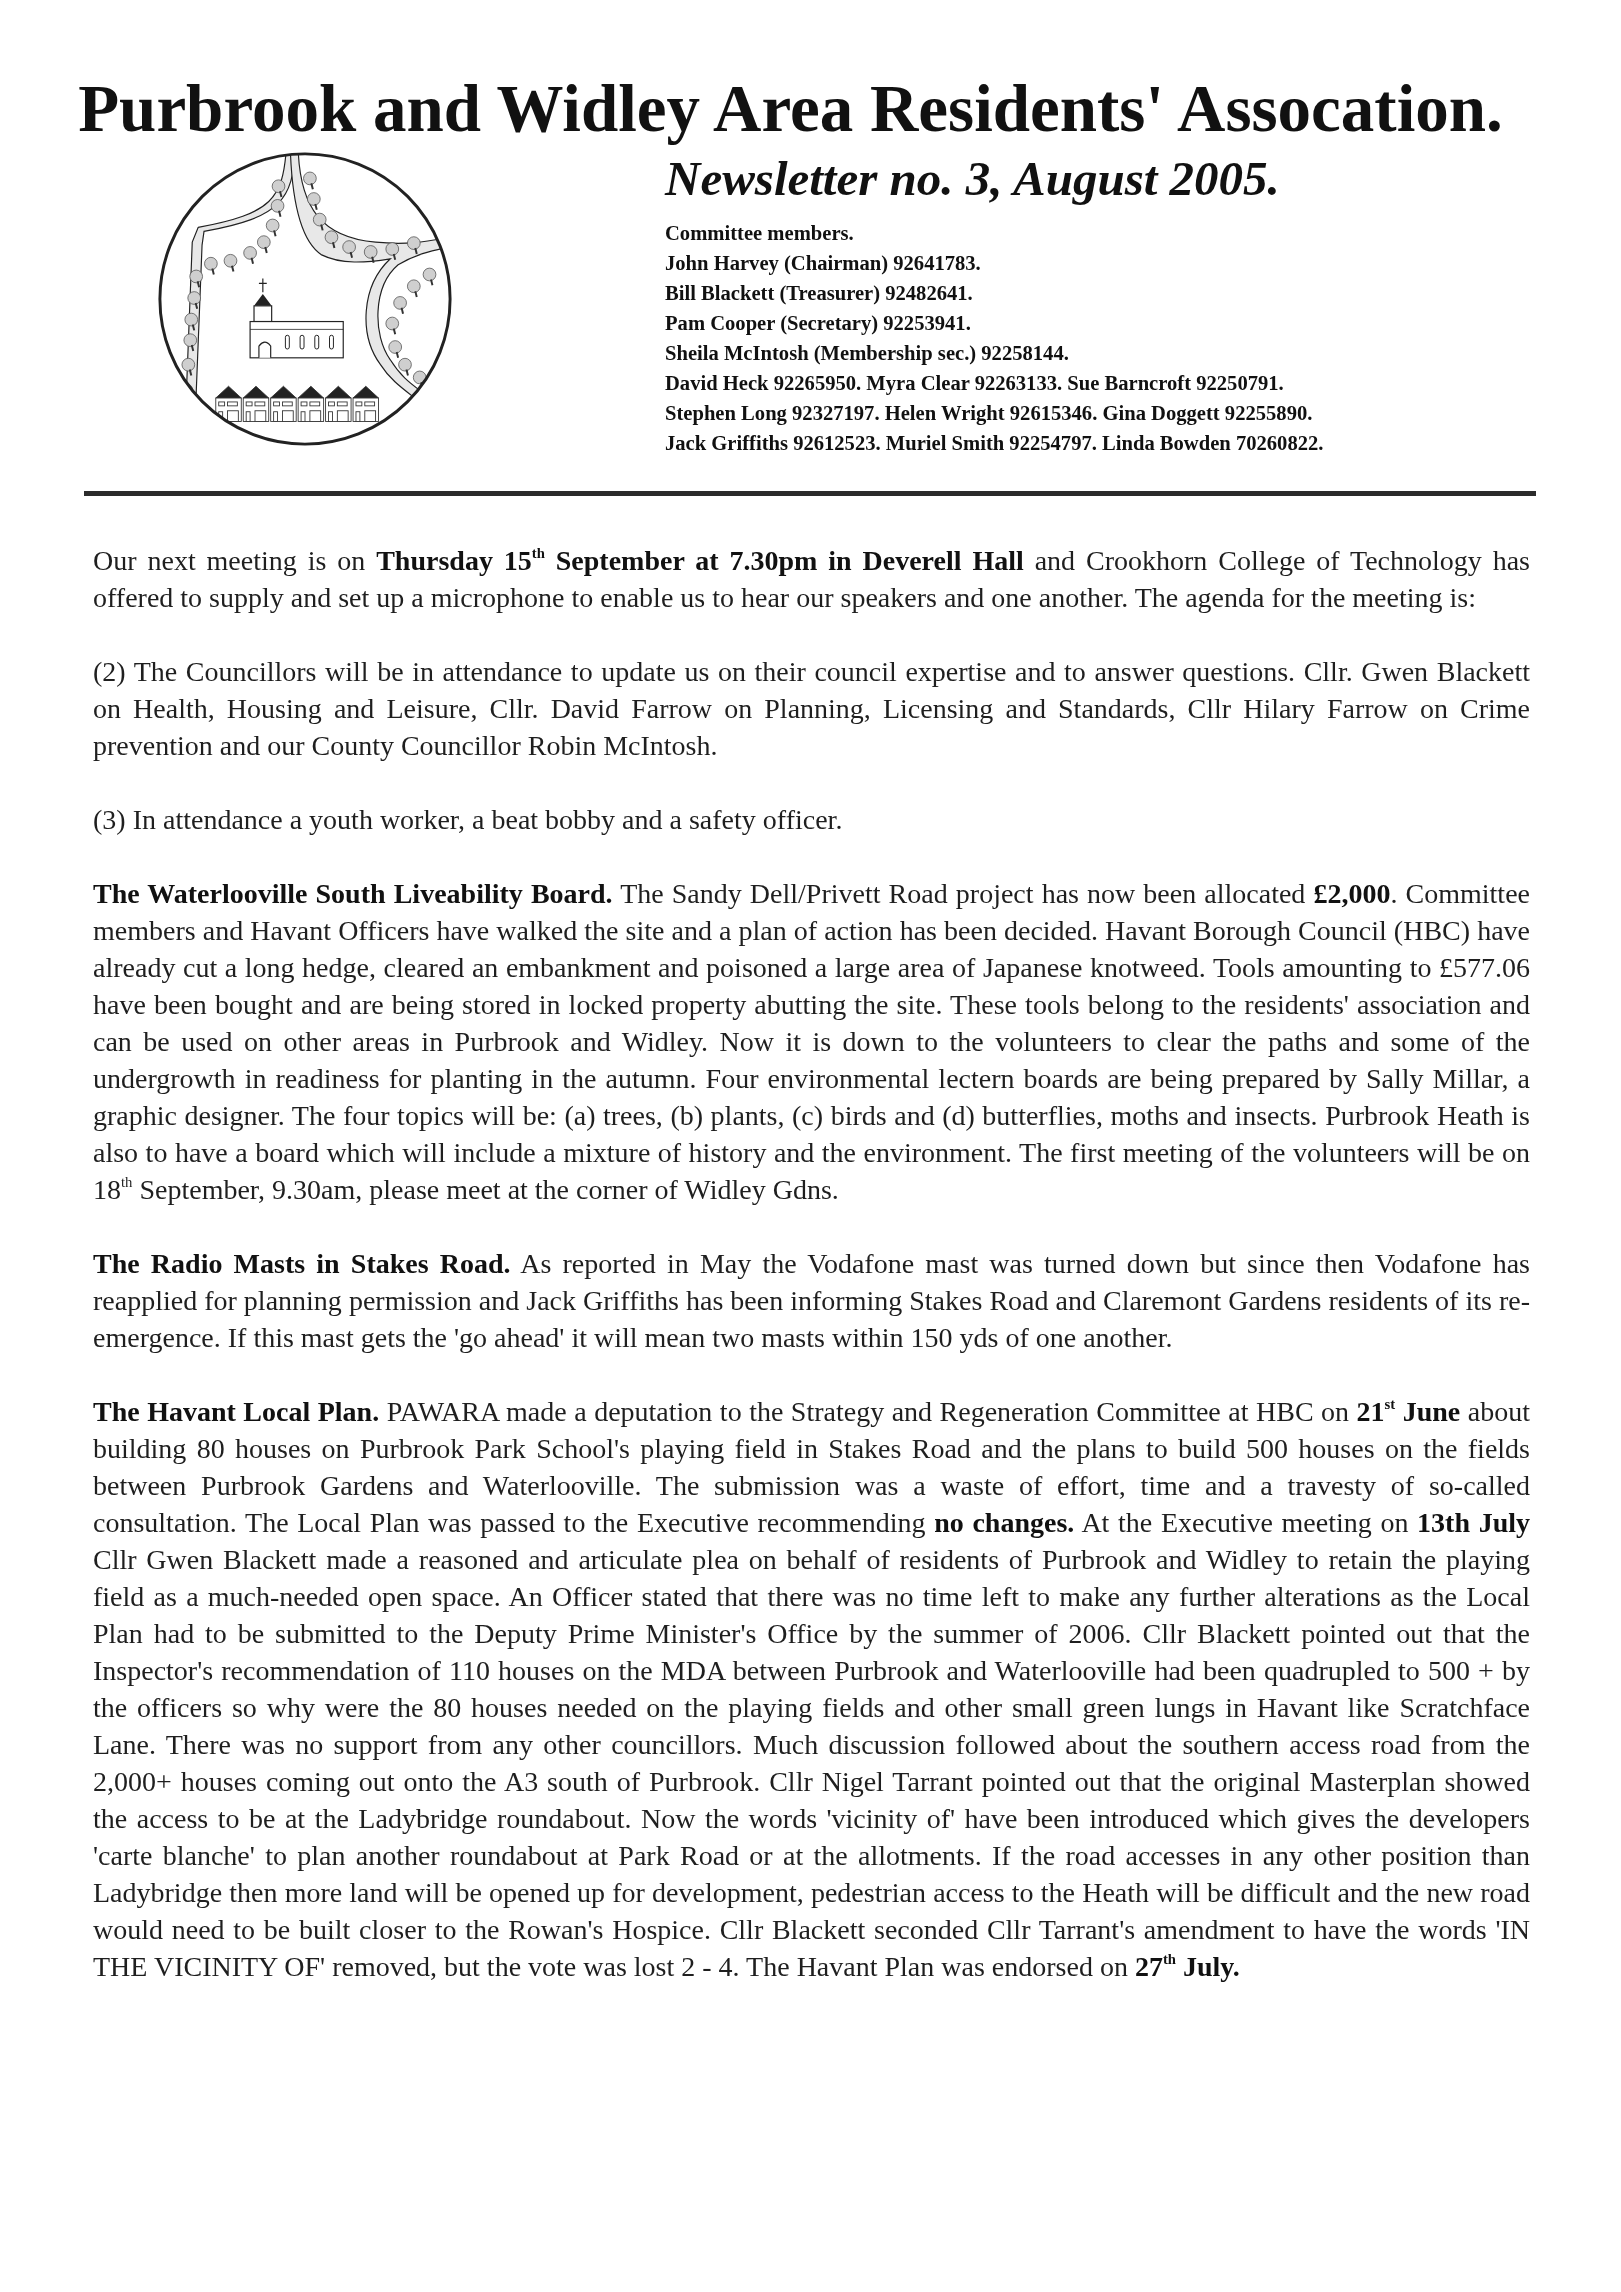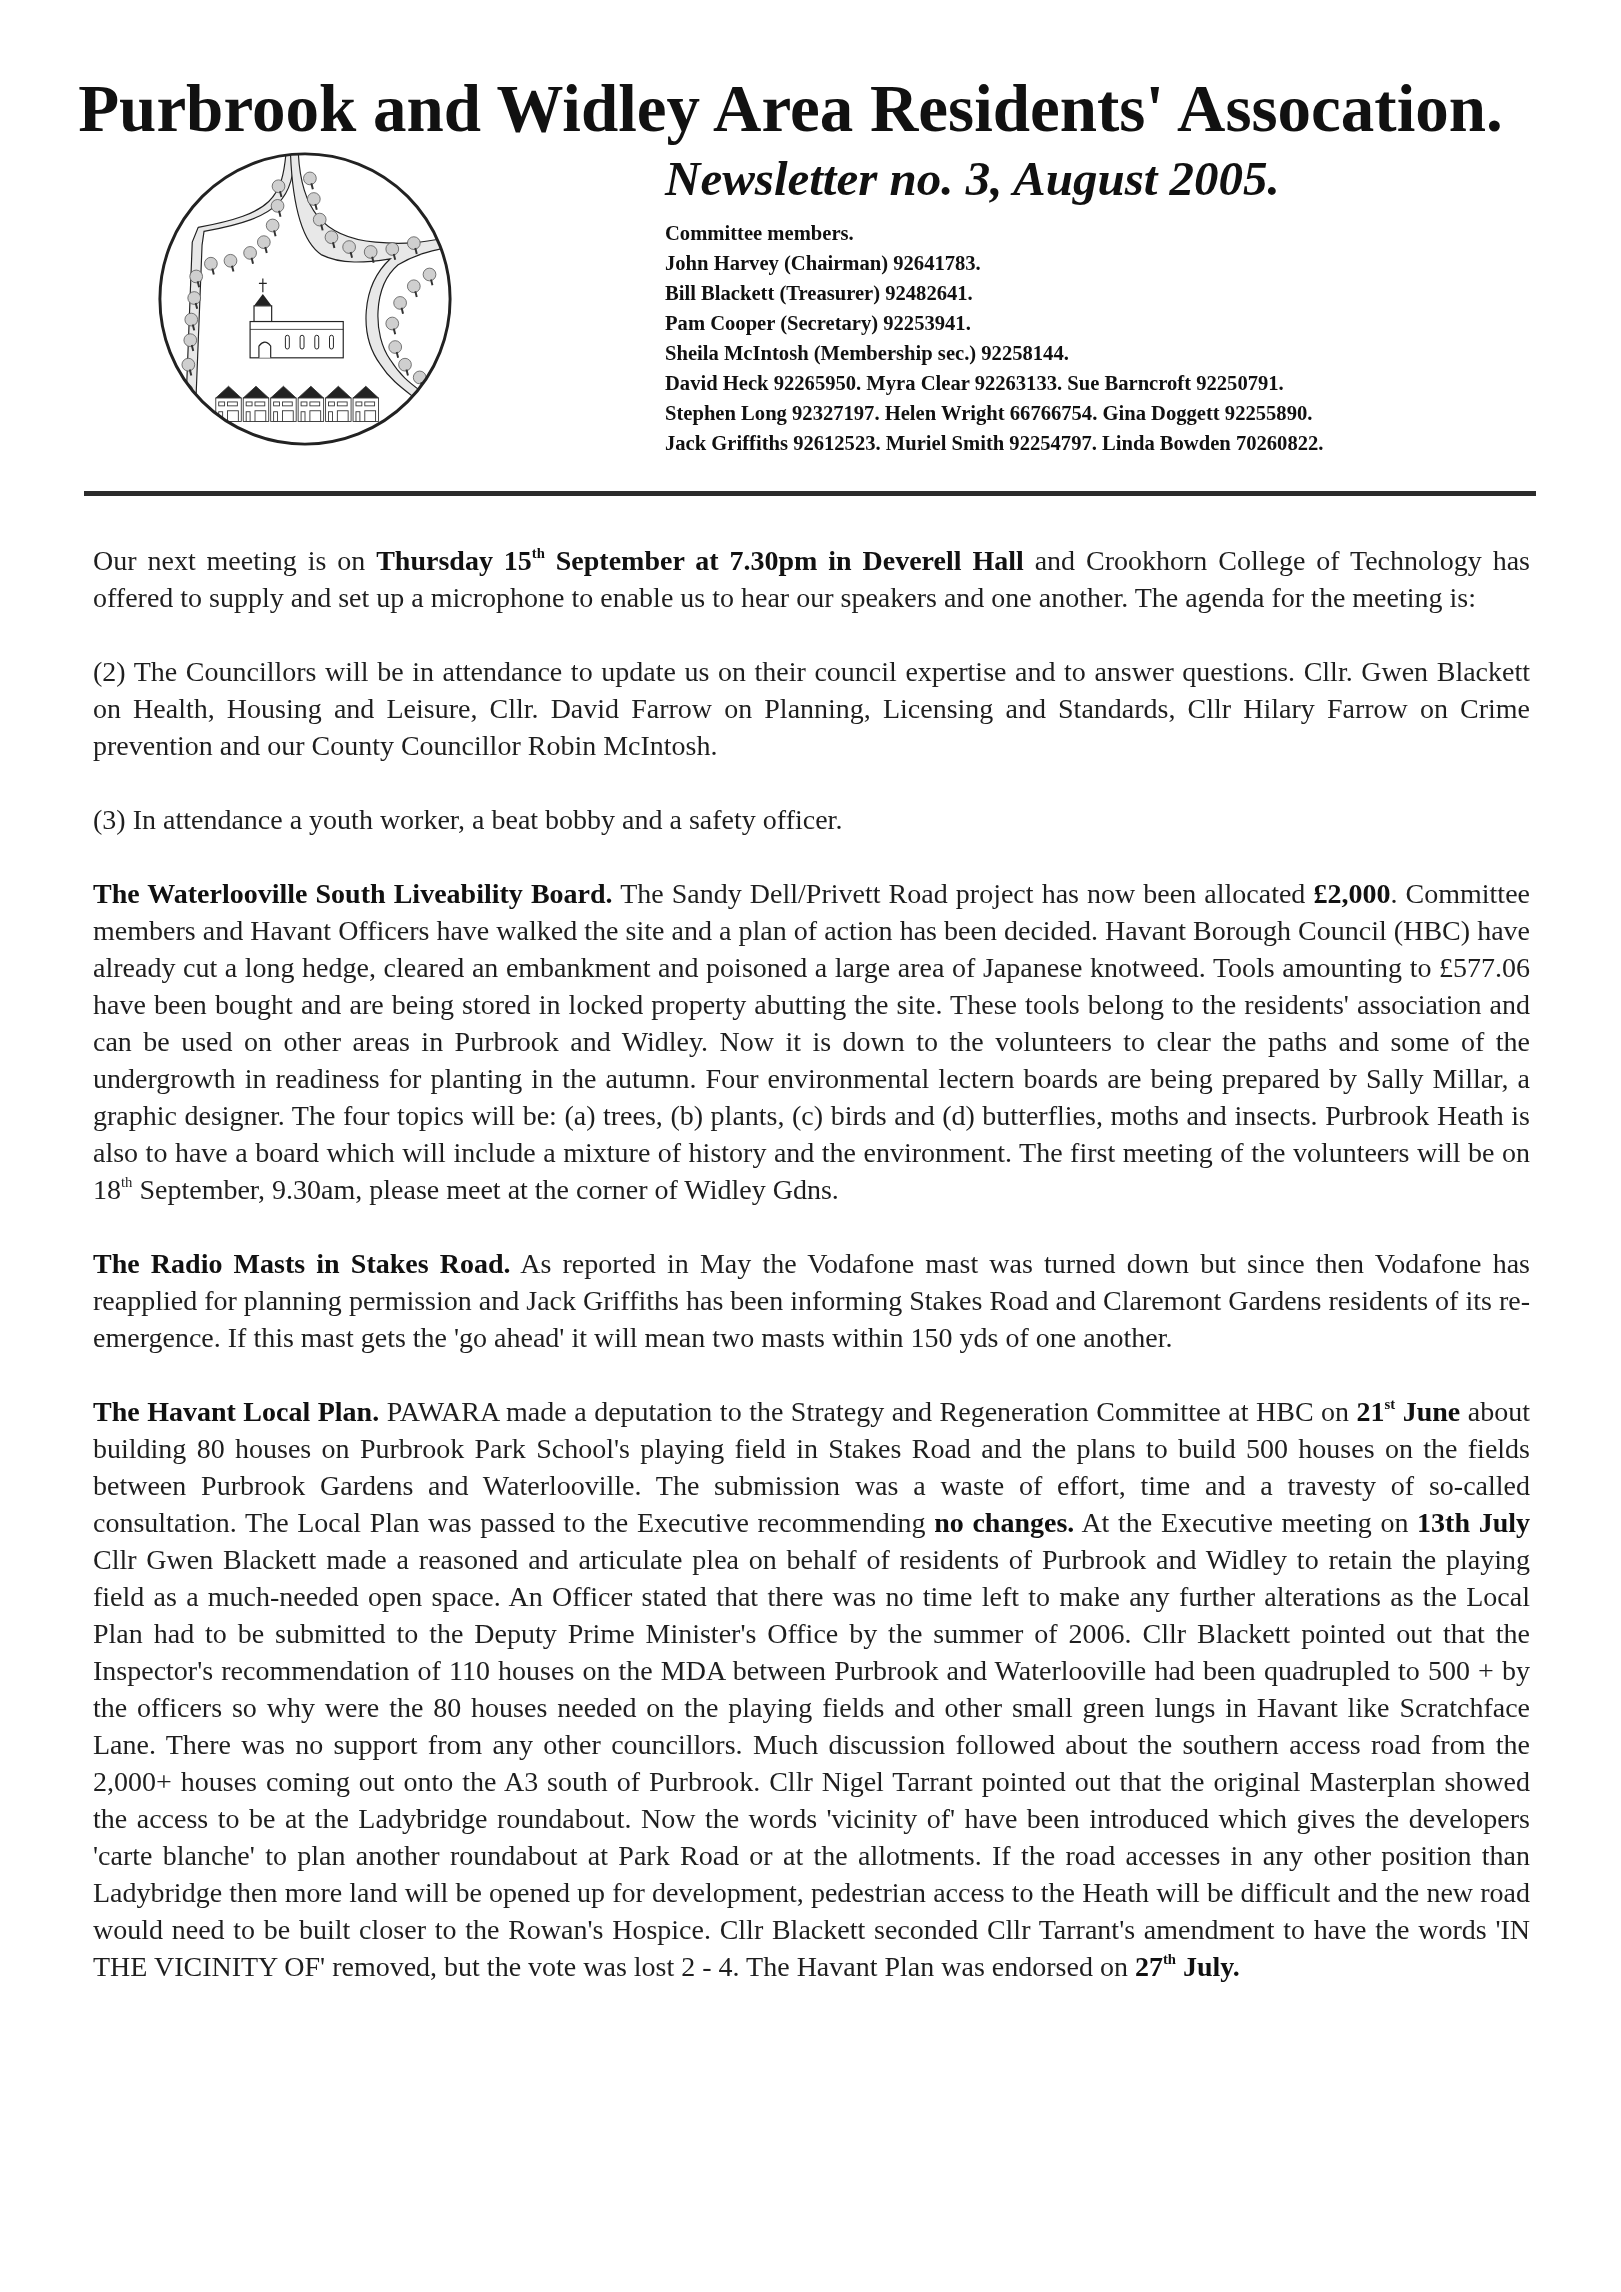--- a/index.html
+++ b/index.html
@@ -205,21 +205,21 @@
 
 <h2 class="subtitle">Newsletter no. 3, August 2005.</h2>
 
 <div class="committee">
   <div>Committee members.</div>
   <div>John Harvey (Chairman) 92641783.</div>
   <div>Bill Blackett (Treasurer) 92482641.</div>
   <div>Pam Cooper (Secretary) 92253941.</div>
   <div>Sheila McIntosh (Membership sec.) 92258144.</div>
   <div>David Heck 92265950. Myra Clear 92263133. Sue Barncroft 92250791.</div>
-  <div>Stephen Long 92327197. Helen Wright 66766754. Gina Doggett 92255890.</div>
+  <div>Stephen Long 92327197. Helen Wright 92615346. Gina Doggett 92255890.</div>
   <div>Jack Griffiths 92612523. Muriel Smith 92254797. Linda Bowden 70260822.</div>
 </div>
 
 <div class="divider"></div>
 
 <div class="body-text">
   <p><span>Our next meeting is on </span><b><span>Thursday 15</span><sup>th</sup><span> September at 7.30pm in Deverell Hall</span></b><span> and Crookhorn College of Technology has offered to supply and set up a microphone to enable us to hear our speakers and one another.  The agenda for the meeting is:</span></p>
 
   <p>(2) The Councillors will be in attendance to update us on their council expertise and to answer questions.  Cllr. Gwen Blackett on Health, Housing and Leisure, Cllr. David Farrow on Planning, Licensing and Standards, Cllr Hilary Farrow on Crime prevention and our County Councillor Robin McIntosh.</p>
   <p>(3) In attendance a youth worker, a beat bobby and a safety officer.</p>

